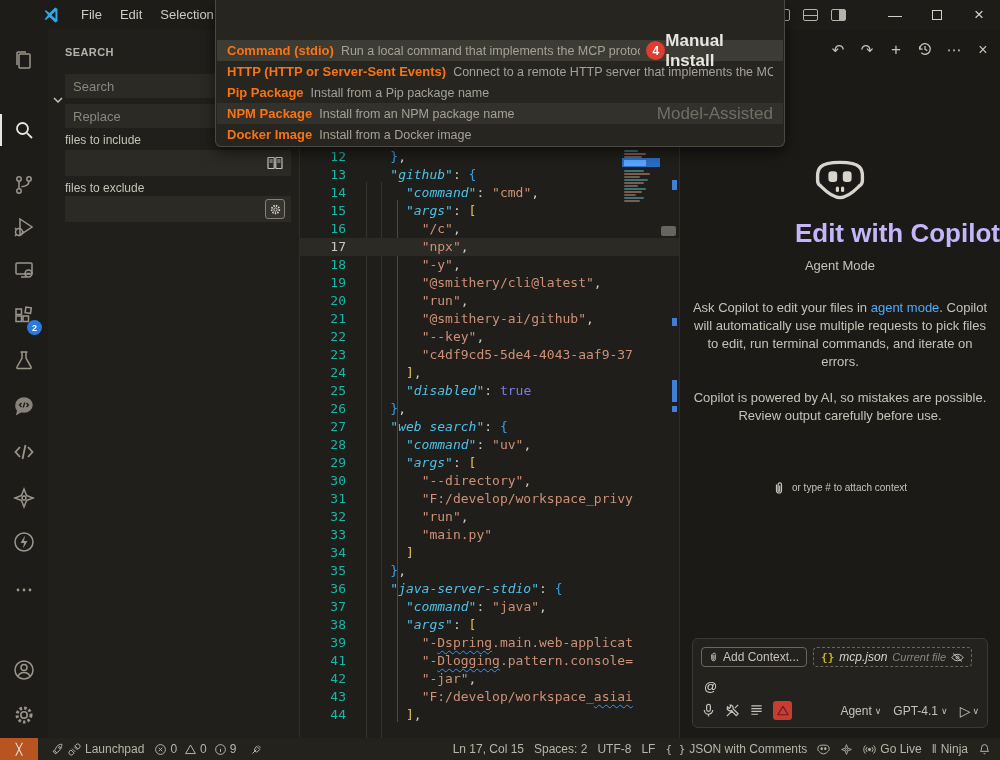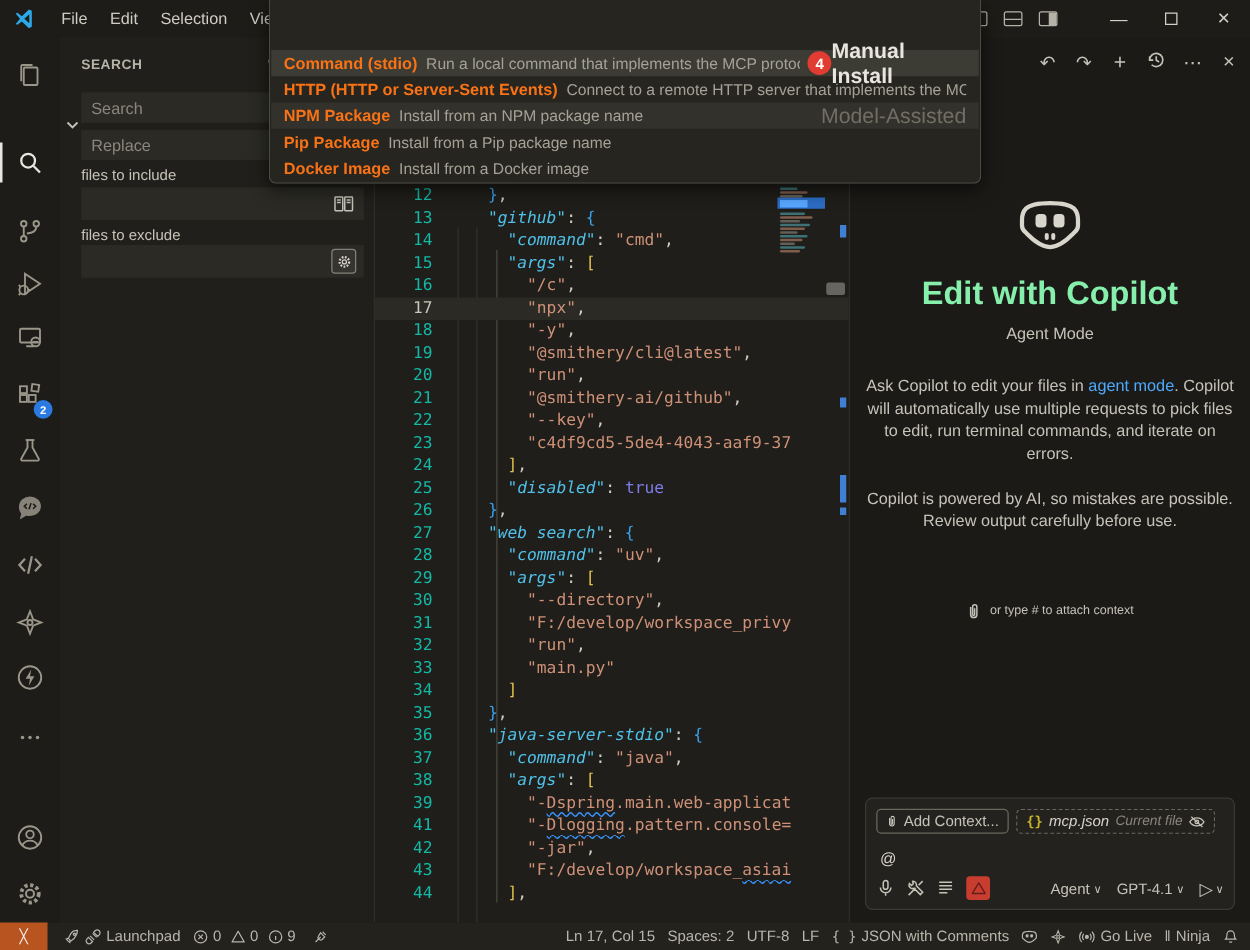--- a/index.html
+++ b/index.html
@@ -2,21 +2,21 @@
 <html><head>
 <meta charset="utf-8">
 <style>
   * { margin:0; padding:0; box-sizing:border-box; }
   html,body { width:1000px; height:760px; background:#1b1a17; overflow:hidden;
     font-family:"Liberation Sans", sans-serif; }
   #app { position:relative; width:1000px; height:760px; background:#1b1a17; }
 
   
   .titlebar { position:absolute; left:0; top:0; width:1000px; height:30px; background:#1d1c18;
-    display:flex; align-items:center; z-index:5; }
+    display:flex; align-items:center; z-index:5;padding-left:32px; }
   .vscode-logo { width:18px; height:18px; margin:0 12px 0 10px; }
   .menu-item { color:#cfccc3; font-size:13px; padding:0 9px; height:30px; line-height:30px; cursor:default; }
   .tb-right { position:absolute; right:0; top:0; height:30px; display:flex; align-items:center; }
   .layout-icons { display:flex; gap:13px; margin-right:28px; }
   .lay-ico { width:15px; height:12px; border:1px solid #b5b2a8; border-radius:2px; position:relative; }
   .lay-ico.left::before  { content:""; position:absolute; left:0; top:0; bottom:0; width:6px; background:#b5b2a8; }
   .lay-ico.bottom::before{ content:""; position:absolute; left:0; right:0; bottom:0; height:4px; border-top:1px solid #b5b2a8; }
   .lay-ico.right::before { content:""; position:absolute; right:0; top:0; bottom:0; width:6px; background:#b5b2a8; }
   .win-btn { width:42px; height:30px; display:flex; align-items:center; justify-content:center; color:#d3d0c7; font-size:14px; }
   .win-max { width:10px; height:10px; border:1px solid #d3d0c7; }
@@ -90,21 +90,21 @@
   .qp-right { margin-left:auto; color:#e8e6df; font-weight:600; font-size:17px; }
   .qp-right.muted { color:#716e64; font-weight:400; }
 
   
   .chatpanel { position:absolute; left:680px; top:30px; width:320px; height:708px; background:#1b1a17; }
   .chat-head { position:absolute; right:8px; top:10px; display:flex; gap:11px; align-items:center; color:#c5c2b8; font-size:15px; }
   .chat-head .hbtn { width:18px; text-align:center; }
   .chat-head svg { width:16px; height:16px; }
   .chat-center { position:absolute; left:0; top:130px; width:320px; text-align:center; color:#c5c2b8; }
   .copilot-big { width:52px; height:40px; }
-  .chat-title { font-size:26px; font-weight:bold; color:#86efac; margin-top:14px; font-family:"Liberation Sans",sans-serif; }
+  .chat-title { font-size:26px; font-weight:bold; color:#c4b5fd; margin-top:14px; font-family:"Liberation Sans",sans-serif;text-align:right; }
   .chat-sub { font-size:13px; margin-top:9px; color:#c5c2b8; }
   .chat-p { width:300px; margin:26px auto 0; font-size:13px; line-height:1.38; color:#c5c2b8; }
   .chat-p.second { margin-top:18px; }
   .chat-link { color:#4daafc; }
   .attach-hint { margin-top:56px; font-size:10px; color:#c5c2b8; display:flex; align-items:center; justify-content:center; gap:7px; }
   .attach-hint svg { width:12px; height:14px; }
   
   .chat-input { position:absolute; left:12px; top:608px; width:296px; height:90px; background:#232218;
     background:#23221e; border:1px solid #3a3935; border-radius:6px; }
   .ci-row1 { position:absolute; left:8px; top:8px; display:flex; gap:6px; align-items:flex-end; }
@@ -468,28 +468,28 @@
     <div class="qp-row selected">
       <span class="qp-label">Command (stdio)</span>
       <span class="qp-desc">Run a local command that implements the MCP protocol</span>
       <span class="qp-badge">4</span>
       <span class="qp-right">Manual Install</span>
     </div>
     <div class="qp-row">
       <span class="qp-label">HTTP (HTTP or Server-Sent Events)</span>
       <span class="qp-desc">Connect to a remote HTTP server that implements the MCP protocol</span>
     </div>
+    <div class="qp-row">
+      <span class="qp-label">Pip Package</span>
+      <span class="qp-desc">Install from a Pip package name</span>
+    </div>
     <div class="qp-row hover">
       <span class="qp-label">NPM Package</span>
       <span class="qp-desc">Install from an NPM package name</span>
       <span class="qp-right muted">Model-Assisted</span>
-    </div>
-    <div class="qp-row">
-      <span class="qp-label">Pip Package</span>
-      <span class="qp-desc">Install from a Pip package name</span>
     </div>
     <div class="qp-row">
       <span class="qp-label">Docker Image</span>
       <span class="qp-desc">Install from a Docker image</span>
     </div>
   </div>
 </div>
 
 <div class="statusbar">
   <div class="remote-box">

